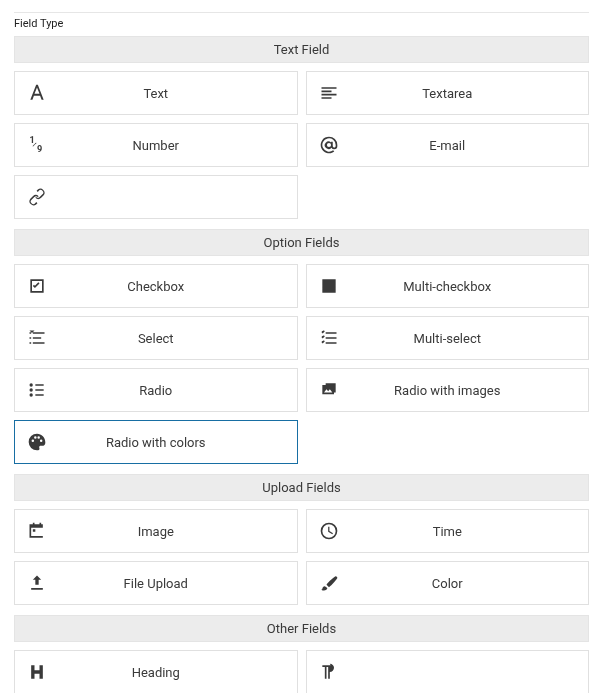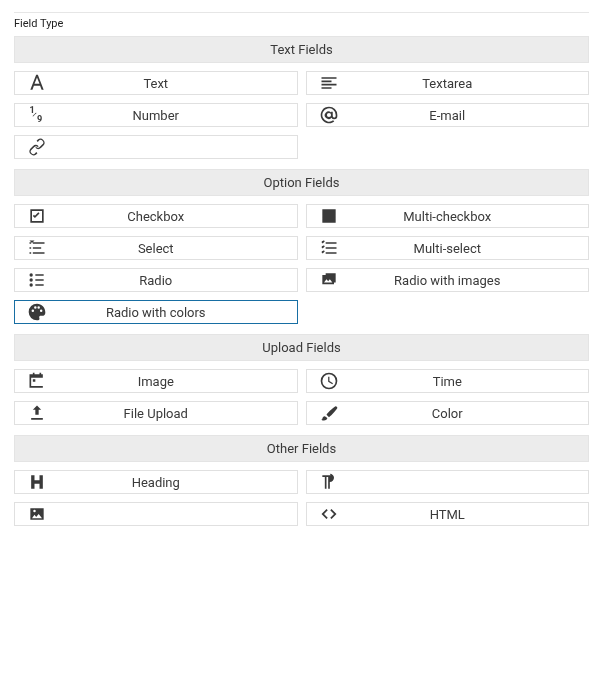--- a/index.html
+++ b/index.html
@@ -35,21 +35,21 @@
     grid-template-columns: 1fr 1fr;
     gap: 8px;
     margin-bottom: 10px;
   }
   .tile {
     display: grid;
     grid-template-columns: 44px 1fr;
     align-items: center;
     border: 1px solid #e0e0e0;
     background: #fff;
-    height: 24px;
+    height: 44px;
     cursor: pointer;
   }
   .tile.selected {
     border-color: #176ea3;
   }
   .tile .icon {
     display: flex;
     align-items: center;
     justify-content: center;
     color: #3a3a3a;
@@ -65,21 +65,21 @@
     color: #3a3a3a;
     font-size: 13px;
   }
 </style>
 </head>
 <body>
 
 <div class="top-border">
   <div class="page-label">Field Type</div>
   <div id="sections">
-      <div class="section-header">Text Fields</div>
+      <div class="section-header">Text Field</div>
       <div class="grid">
         <div class="tile">
           <span class="icon">
             <svg viewBox="0 0 24 24">
               <use href="#font-icon"></use>
             </svg>
           </span>
           <span class="label">Text</span>
         </div>
         <div class="tile">

